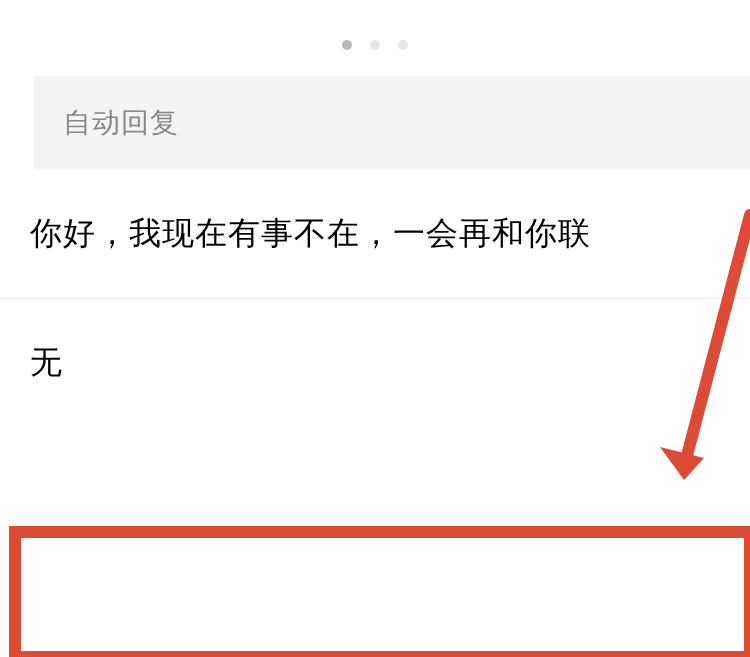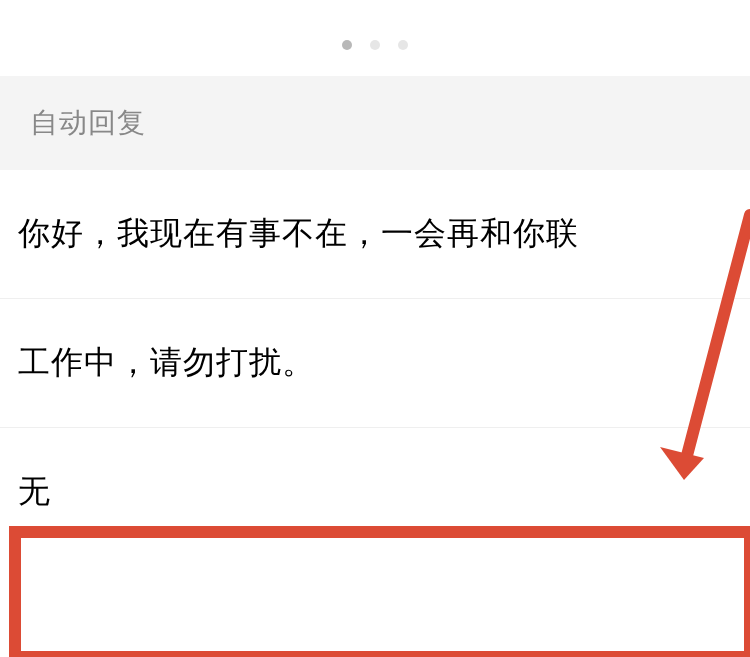--- a/index.html
+++ b/index.html
@@ -31,26 +31,27 @@
     }
     .dot.active {
       background: #b8b8b8;
     }
     .section-header {
       background: #f4f4f4;
       padding: 28px 30px;
       font-size: 28px;
       color: #888;
       letter-spacing: 1px;
+      margin-left: 33px;
     }
     .list {
       background: #fff;
     }
     .list-item {
-      padding: 42px 18px;
+      padding: 42px 30px;
       font-size: 32px;
       color: #000;
       border-bottom: 1px solid #efefef;
       letter-spacing: 1px;
       white-space: nowrap;
       overflow: hidden;
     }
     .list-item:last-child {
       border-bottom: none;
     }
@@ -69,21 +70,20 @@
 <div class="pagination">
   <span class="dot active"></span>
   <span class="dot"></span>
   <span class="dot"></span>
 </div>
 
 <div class="section-header">自动回复</div>
 
 <div class="list">
   <div class="list-item">你好，我现在有事不在，一会再和你联</div>
-  <div class="list-item">工作中，请勿打扰。</div>
   <div class="list-item">无</div>
 </div>
 
 <svg class="annotation-overlay" width="750" height="657" viewBox="0 0 750 657">
 
   <g>
     <line x1="750" y1="215" x2="684" y2="467" stroke="#dc4b35" stroke-width="12" stroke-linecap="round"></line>
     <polygon points="684,480 660,447 704,458" fill="#dc4b35"></polygon>
   </g>
 

